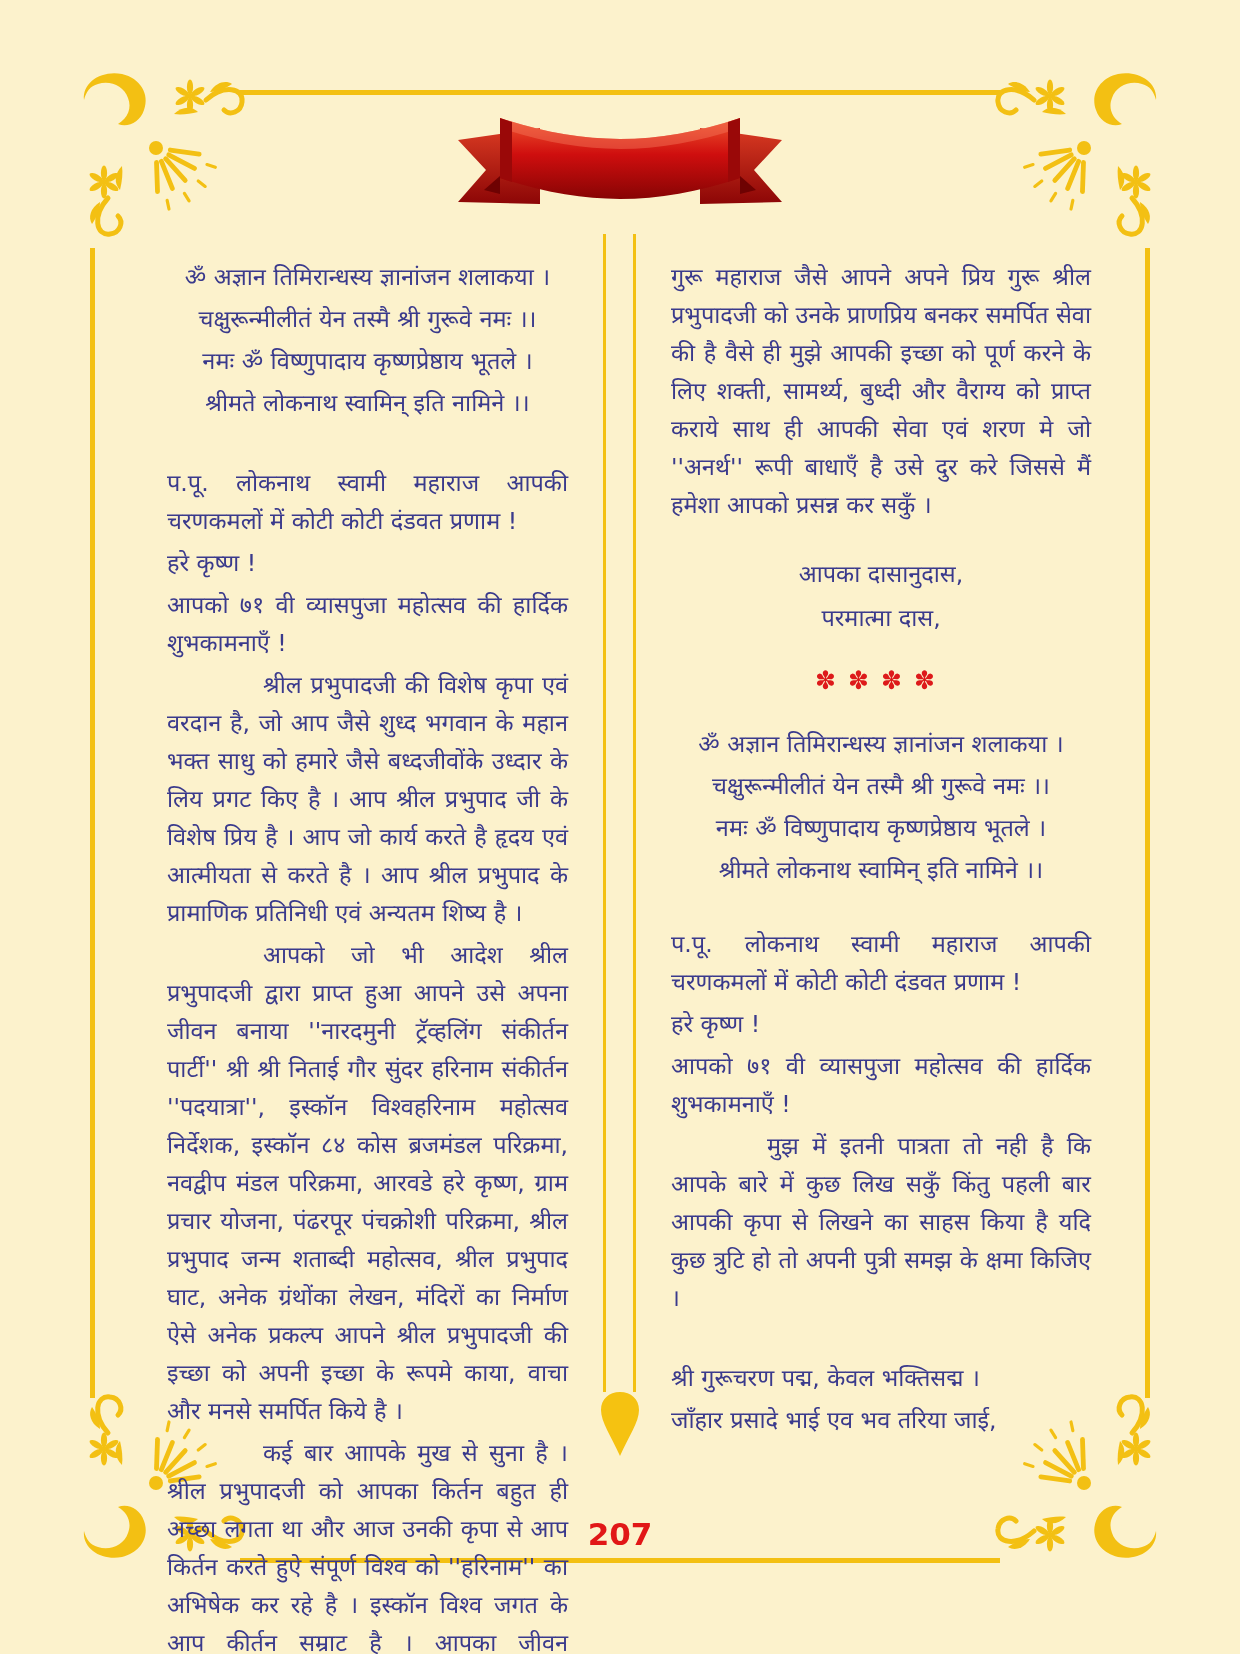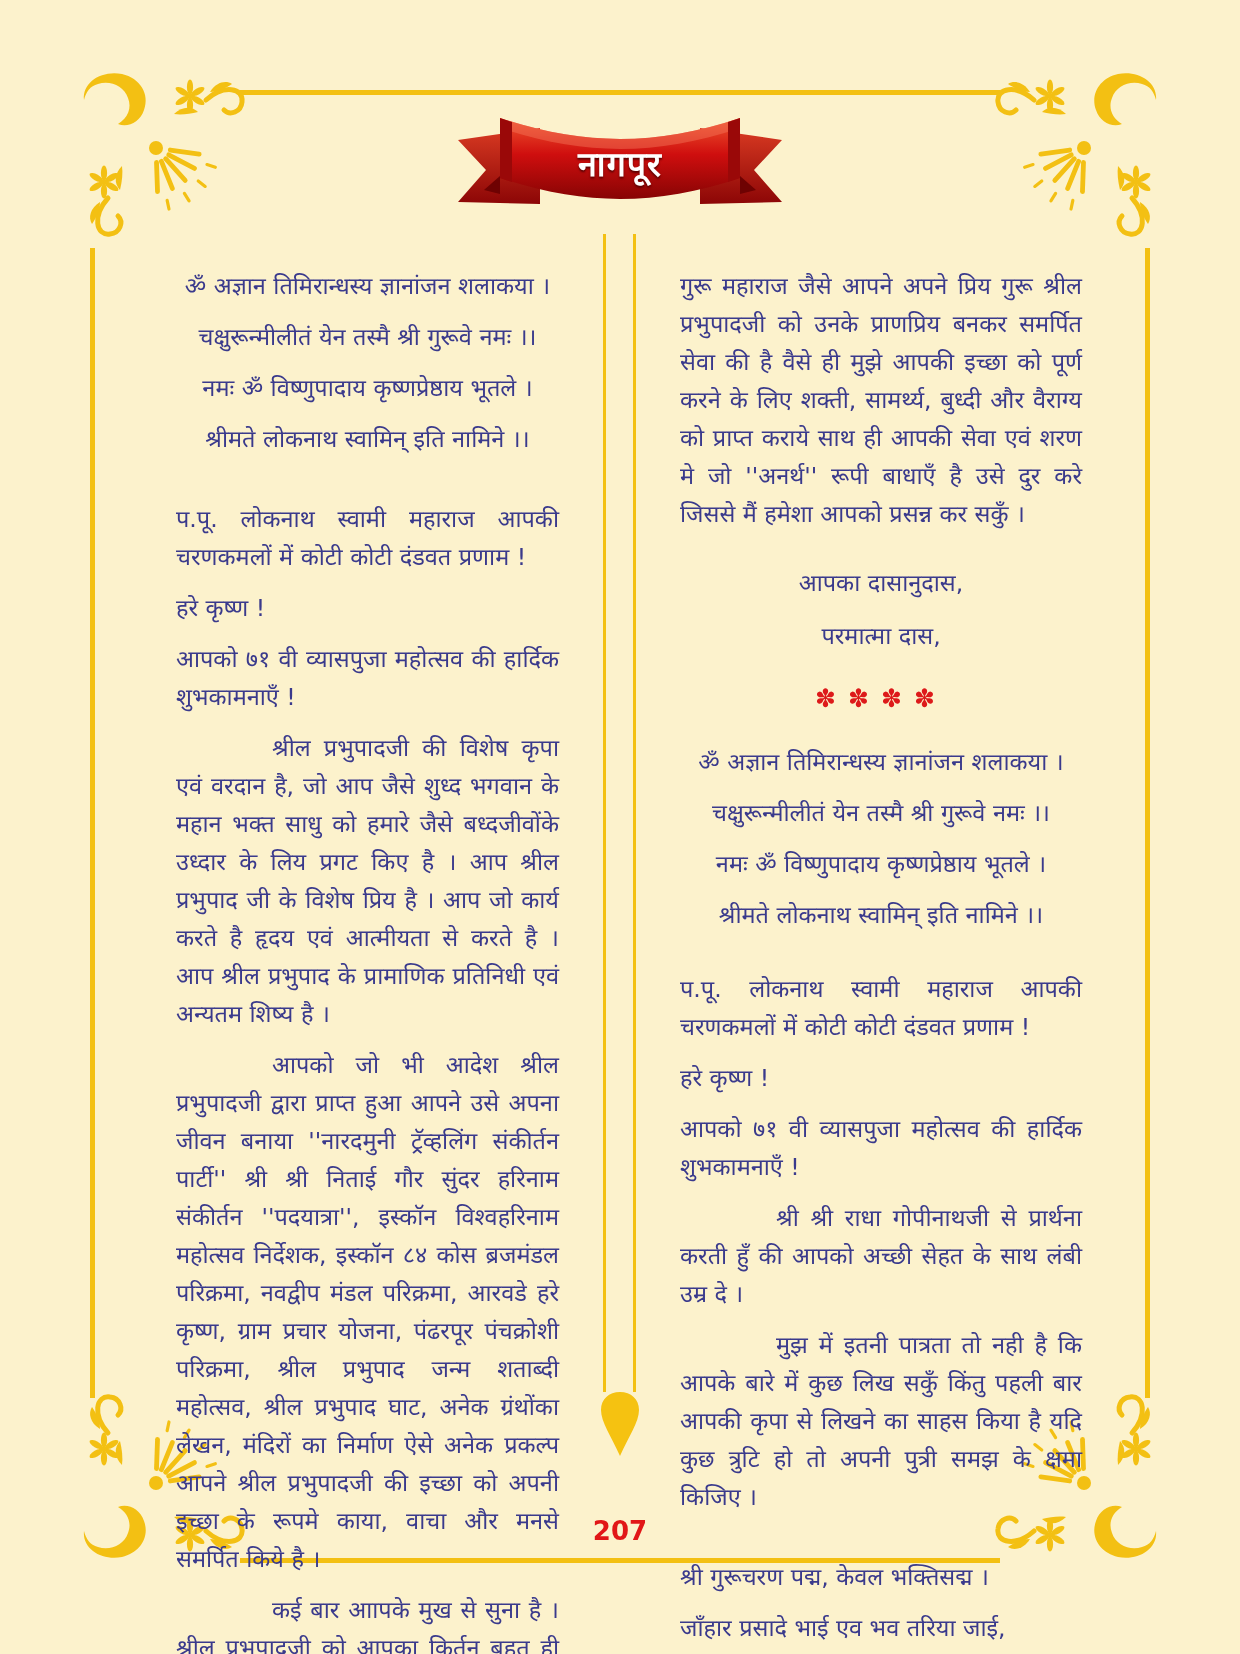--- a/index.html
+++ b/index.html
@@ -36,38 +36,38 @@
   .divider-lines {
     position:absolute; left:603px; top:234px; width:27px; height:1158px;
     border-left:3.5px solid #F3C013; border-right:3.5px solid #F3C013;
   }
   .divider-drop { position:absolute; left:598px; top:1390px; width:44px; height:66px; }
 
   
   .col { position:absolute; color:#3A3A8C; }
   .col-left  { left:163px; top:254px; width:409px; }
   .col-right { left:667px; top:254px; width:428px; }
-  .col p { margin:13px; font-size:23.5px; line-height:38px; text-align:justify; }
+  .col p { margin:4px; font-size:23.5px; line-height:38px; text-align:justify; }
   .verse p { text-align:center; }
   .invocation { margin-bottom:42px; }
   .para-indent { text-indent:96px; }
   .sig-block { margin-top:30px; }
   .sig-block p { text-align:center; line-height:40px; }
   .separator {
     margin:28px 0 30px; text-align:center;
     color:#DD1A1A; font-size:25px; font-weight:bold; letter-spacing:12px;
   }
   .invocation2 { margin-bottom:36px; }
   .closing-verse { margin-top:42px; }
   .closing-verse p { text-align:left; }
 
   
   .page-number {
     position:absolute; left:0; right:0; top:1516px;
-    text-align:center; color:#E11717; font-weight:bold; font-size:26px;
+    text-align:center; color:#E11717; font-weight:bold; font-size:31px;
     font-family:"DejaVu Sans", sans-serif;
   }
 </style>
 </head>
 <body>
 
 <div class="page">
 
   <svg width="0" height="0" style="position:absolute">
     <symbol id="crn" viewBox="0 0 175 175">
@@ -155,21 +155,20 @@
       </defs>
       <path d="M10,34 L92,22 L92,98 L10,96 L38,64 Z" fill="url(#gTail)"></path>
       <path d="M334,34 L252,22 L252,98 L334,96 L306,64 Z" fill="url(#gTail)"></path>
       <path d="M52,70 L36,84 L52,88 Z" fill="#6E0202"></path>
       <path d="M292,70 L308,84 L292,88 Z" fill="#6E0202"></path>
       <path d="M52,12 C136,40 208,40 292,12 L292,72 C208,100 136,100 52,72 Z" fill="url(#gMain)"></path>
       <path d="M52,12 C136,40 208,40 292,12 L292,22 C208,50 136,50 52,22 Z" fill="#F4785A" opacity="0.45"></path>
       <path d="M52,12 L64,16 L64,76 L52,72 Z" fill="#9A0808"></path>
       <path d="M292,12 L280,16 L280,76 L292,72 Z" fill="#9A0808"></path>
     </svg>
-    <div class="ribbon-text">नागपूर</div>
   </div>
 
   <div class="divider-lines"></div>
   <svg class="divider-drop" viewBox="0 0 44 66">
     <path d="M22,66 C13,46 3,32 3,20 C3,9 11,2 22,2 C33,2 41,9 41,20 C41,32 31,46 22,66 Z" fill="#F5C211"></path>
   </svg>
 
   <div class="col col-left">
     <div class="verse invocation">
       <p>ॐ अज्ञान तिमिरान्धस्य ज्ञानांजन शलाकया ।</p>
@@ -194,21 +193,20 @@
     <div class="separator">✽✽✽✽</div>
     <div class="verse invocation2">
       <p>ॐ अज्ञान तिमिरान्धस्य ज्ञानांजन शलाकया ।</p>
       <p>चक्षुरून्मीलीतं येन तस्मै श्री गुरूवे नमः ।।</p>
       <p>नमः ॐ विष्णुपादाय कृष्णप्रेष्ठाय भूतले ।</p>
       <p>श्रीमते लोकनाथ स्वामिन् इति नामिने ।।</p>
     </div>
     <p>प.पू. लोकनाथ स्वामी महाराज आपकी चरणकमलों में कोटी कोटी दंडवत प्रणाम !</p>
     <p>हरे कृष्ण !</p>
     <p>आपको ७१ वी व्यासपुजा महोत्सव की हार्दिक शुभकामनाएँ !</p>
-    <p class="para-indent">श्री श्री राधा गोपीनाथजी से प्रार्थना करती हुँ की आपको अच्छी सेहत के साथ लंबी उम्र दे ।</p>
     <p class="para-indent">मुझ में इतनी पात्रता तो नही है कि आपके बारे में कुछ लिख सकुँ किंतु पहली बार आपकी कृपा से लिखने का साहस किया है यदि कुछ त्रुटि हो तो अपनी पुत्री समझ के क्षमा किजिए ।</p>
     <div class="verse closing-verse">
       <p>श्री गुरूचरण पद्म, केवल भक्तिसद्म ।</p>
       <p>जाँहार प्रसादे भाई एव भव तरिया जाई,</p>
 
     </div>
   </div>
 
   <div class="page-number">207</div>
 

